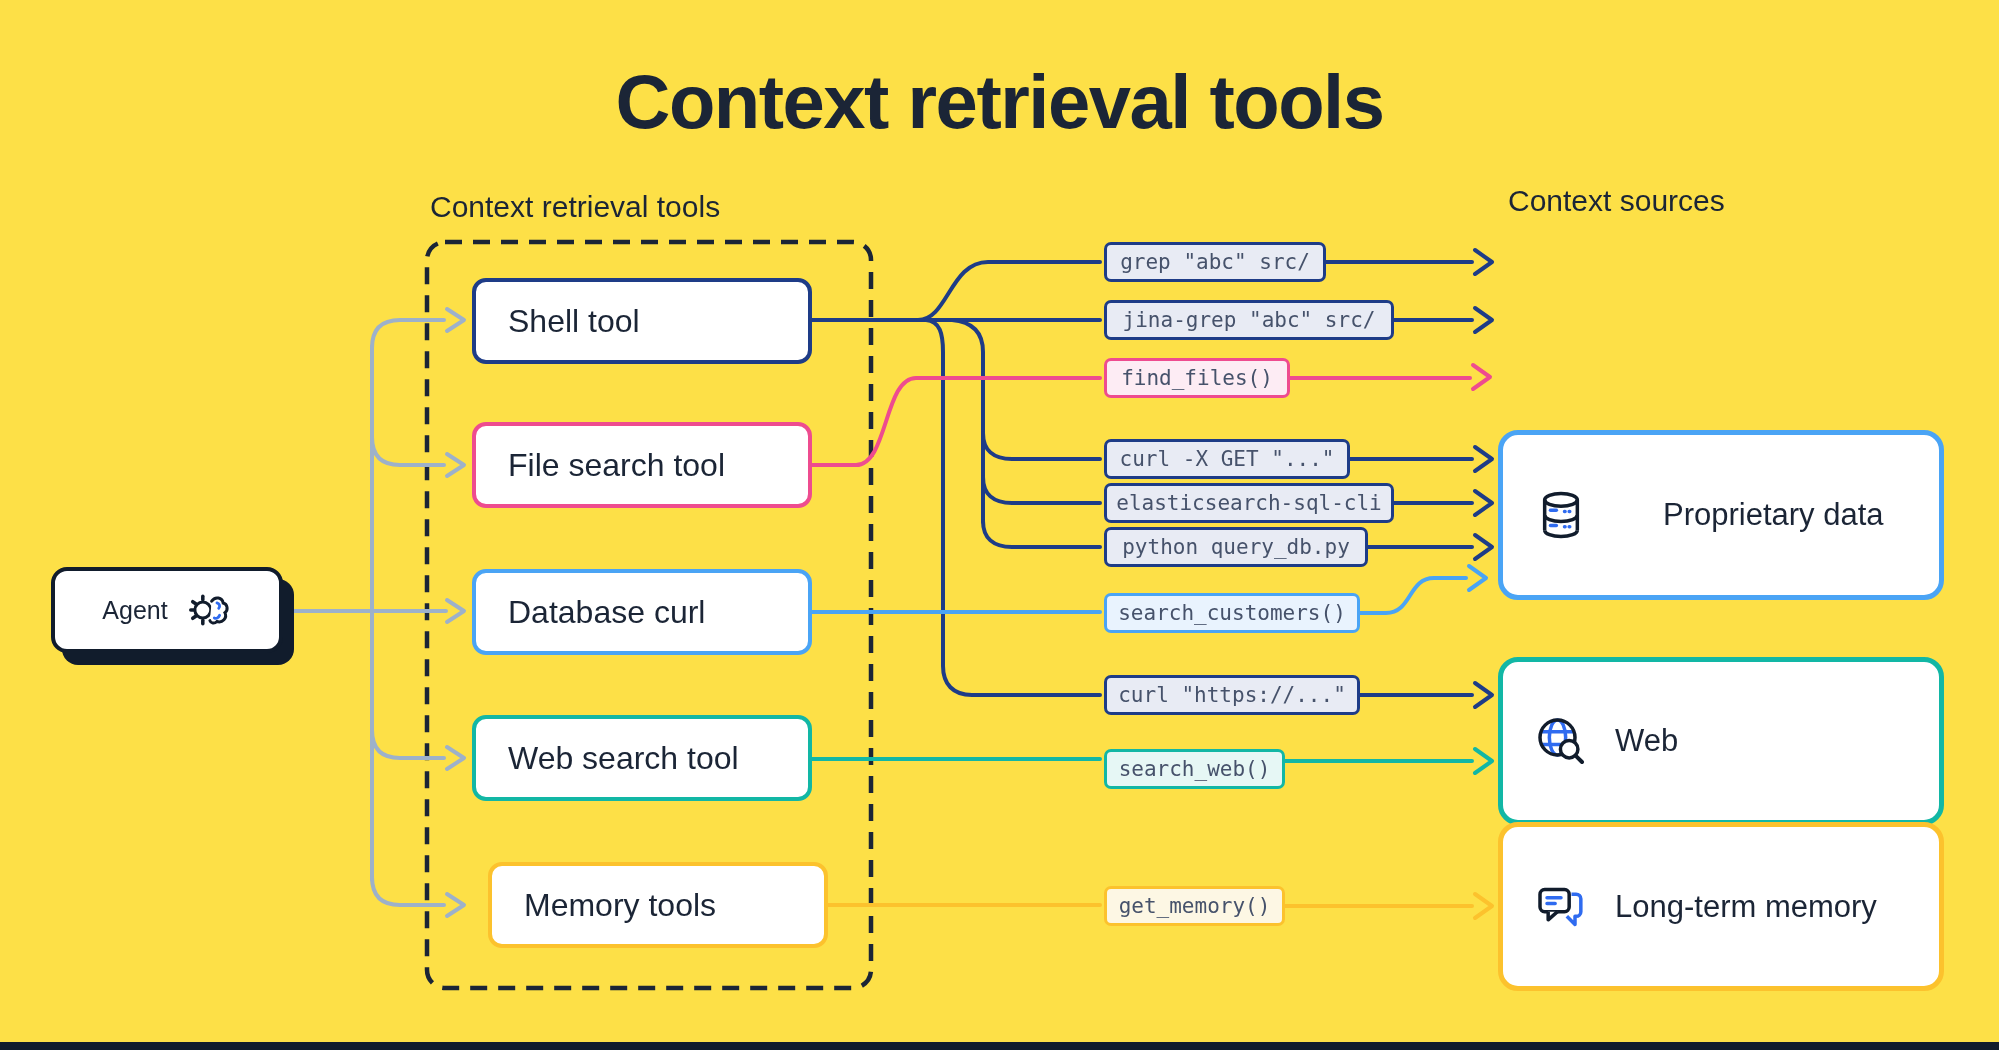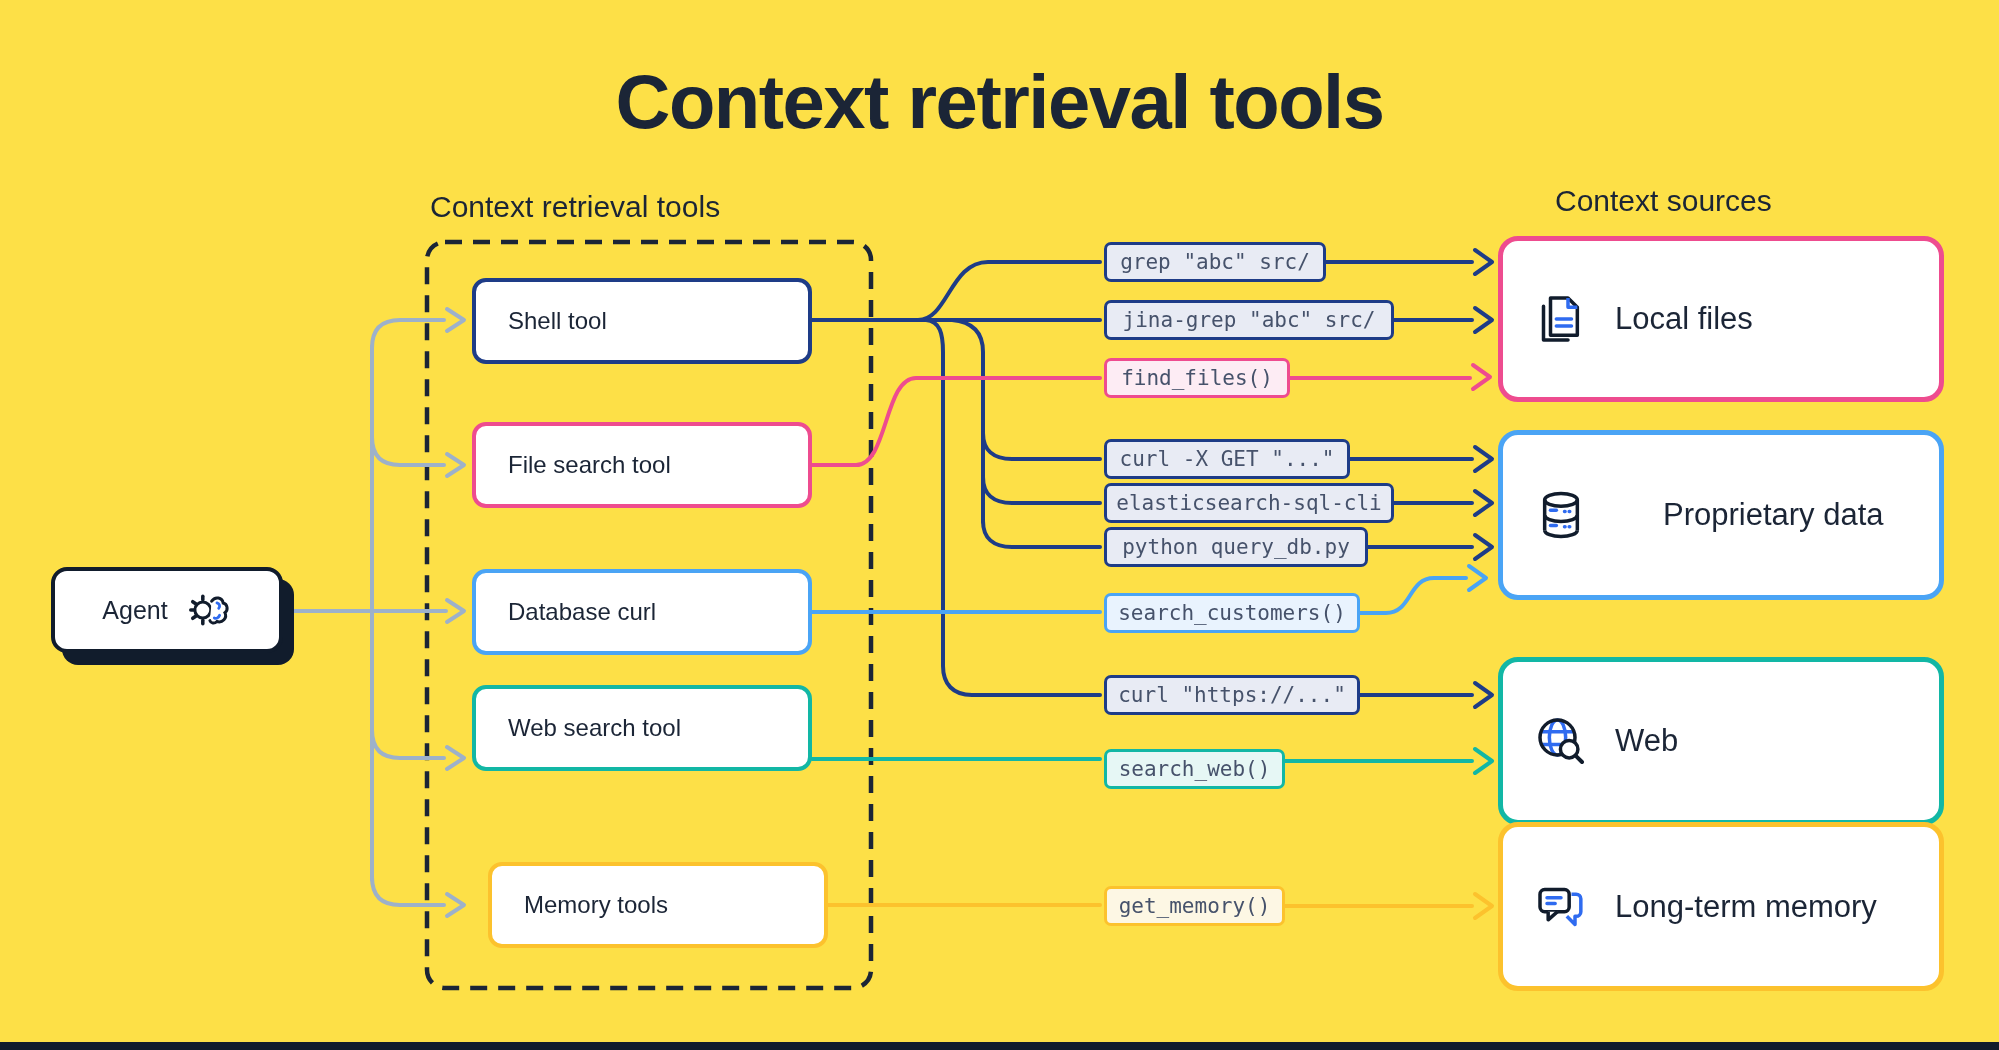--- a/index.html
+++ b/index.html
@@ -3,21 +3,21 @@
 <meta charset="utf-8">
 <style>
   html,body{margin:0;padding:0;background:#ffffff;}
   body{font-family:"Liberation Sans",sans-serif;color:#1c2940;}
   .canvas{position:relative;width:1999px;height:1050px;background:#fde047;overflow:hidden;}
   .abs{position:absolute;}
   .title{left:0;top:58px;width:1999px;text-align:center;font-size:76px;font-weight:800;letter-spacing:-1.5px;color:#1b2536;}
   .group-label{font-size:30px;color:#1b2536;white-space:nowrap;}
   svg.wires{left:0;top:0;width:1999px;height:1050px;pointer-events:none;}
   .tool-box{left:472px;width:340px;height:86px;background:#ffffff;border:4px solid;border-radius:14px;
-            display:flex;align-items:center;padding-left:32px;box-sizing:border-box;font-size:24px;color:#1b2536;}
+            display:flex;align-items:center;padding-left:32px;box-sizing:border-box;font-size:32px;color:#1b2536;}
   .tool-navy{border-color:#1e3c87;}
   .tool-pink{border-color:#ee4c8f;}
   .tool-blue{border-color:#4aa4f5;}
   .tool-teal{border-color:#12b7a5;}
   .tool-yellow{border-color:#fcc22d;margin-left:16px;}
   .chip{left:1104px;height:40px;box-sizing:border-box;border:3px solid;border-radius:7px;
         display:flex;align-items:center;justify-content:center;white-space:nowrap;
         font-family:"DejaVu Sans Mono","Liberation Mono",monospace;font-size:21px;color:#46526b;}
   .chip-navy{border-color:#1e3c87;background:#e8ebf4;}
   .chip-pink{border-color:#ee4c8f;background:#fdecf4;}
@@ -98,21 +98,21 @@
     <g stroke="#fcc22d" stroke-width="4" stroke-linecap="round" stroke-linejoin="round">
       <path d="M 812 905 H 1100"></path>
       <path d="M 1281 906 H 1472"></path> 
         <path d="M 1475 894 L 1492 906 L 1475 918"></path>
     </g>
   </svg>
 
   <div class="abs title">Context retrieval tools</div>
 
   <div class="abs group-label" style="left:430px;top:190px;">Context retrieval tools</div>
-  <div class="abs group-label" style="left:1555px;top:184px;">Context sources</div>
+  <div class="abs group-label" style="left:1508px;top:184px;">Context sources</div>
 
   <div class="abs agent-box">
     <span>Agent</span>
     <span class="icon" style="display:flex;">
       <svg width="46" height="44" viewBox="0 0 52 48" fill="none" xmlns="http://www.w3.org/2000/svg">
         <circle cx="19" cy="24" r="9" stroke="#111c2c" stroke-width="3.4"></circle>
         <g stroke="#111c2c" stroke-width="4" stroke-linecap="round">
           <path d="M19 12.5 V8.5"></path>
             <path d="M11 17 L7.6 14.6"></path>
             <path d="M9.6 24 H5.4"></path>
@@ -130,49 +130,38 @@
 
   <div class="abs tool-box tool-navy" style="top:278px;">
     <span>Shell tool</span>
   </div>
   <div class="abs tool-box tool-pink" style="top:422px;">
     <span>File search tool</span>
   </div>
   <div class="abs tool-box tool-blue" style="top:569px;">
     <span>Database curl</span>
   </div>
-  <div class="abs tool-box tool-teal" style="top:685px;">
+  <div class="abs tool-box tool-teal" style="top:715px;">
     <span>Web search tool</span>
   </div>
   <div class="abs tool-box tool-yellow" style="top:862px;">
     <span>Memory tools</span>
   </div>
 
   <div class="abs chip chip-navy" style="top:242px;width:222px;">grep "abc" src/</div>
   <div class="abs chip chip-navy" style="top:300px;width:290px;">jina-grep "abc" src/</div>
   <div class="abs chip chip-pink" style="top:358px;width:186px;">find_files()</div>
   <div class="abs chip chip-navy" style="top:439px;width:246px;">curl -X GET "..."</div>
   <div class="abs chip chip-navy" style="top:483px;width:290px;">elasticsearch-sql-cli</div>
   <div class="abs chip chip-navy" style="top:527px;width:264px;">python query_db.py</div>
   <div class="abs chip chip-blue" style="top:593px;width:256px;">search_customers()</div>
   <div class="abs chip chip-navy" style="top:675px;width:256px;">curl "https://..."</div>
   <div class="abs chip chip-teal" style="top:741px;width:181px;margin-top:8px;">search_web()</div>
   <div class="abs chip chip-yellow" style="top:886px;width:181px;">get_memory()</div>
 
-  <div class="abs source-box" style="top:236px;height:166px;border-color:#ee4c8f;">
-    <span class="icon">
-      <svg width="56" height="56" viewBox="0 0 48 48" fill="none" xmlns="http://www.w3.org/2000/svg">
-        <path d="M9 13 V42 H30" stroke="#111c2c" stroke-width="3" stroke-linecap="round" stroke-linejoin="round"></path>
-        <path d="M15 6 H30 L38 14 V38 H15 Z" stroke="#111c2c" stroke-width="3" stroke-linejoin="round" fill="#ffffff"></path>
-        <path d="M30 6 V14 H38" stroke="#2f6bf0" stroke-width="3" stroke-linejoin="round"></path>
-        <path d="M20 24 H33 M20 30 H33" stroke="#2f6bf0" stroke-width="3" stroke-linecap="round"></path>
-      </svg>
-    </span>
-    <span>Local files</span>
-  </div>
 
   <div class="abs source-box" style="top:430px;height:170px;border-color:#4aa4f5;gap:48px;">
     <span class="icon">
       <svg width="56" height="56" viewBox="0 0 48 48" fill="none" xmlns="http://www.w3.org/2000/svg">
         <ellipse cx="24" cy="11" rx="14" ry="5.5" stroke="#111c2c" stroke-width="3"></ellipse>
         <path d="M10 11 V37 M38 11 V37" stroke="#111c2c" stroke-width="3"></path>
         <path d="M10 24 c0 3 6.3 5.5 14 5.5 s14 -2.5 14 -5.5" stroke="#111c2c" stroke-width="3"></path>
         <path d="M10 37 c0 3 6.3 5.5 14 5.5 s14 -2.5 14 -5.5" stroke="#111c2c" stroke-width="3"></path>
         <g stroke="#2f6bf0" stroke-width="3" stroke-linecap="round">
           <path d="M15 20 h5"></path>

